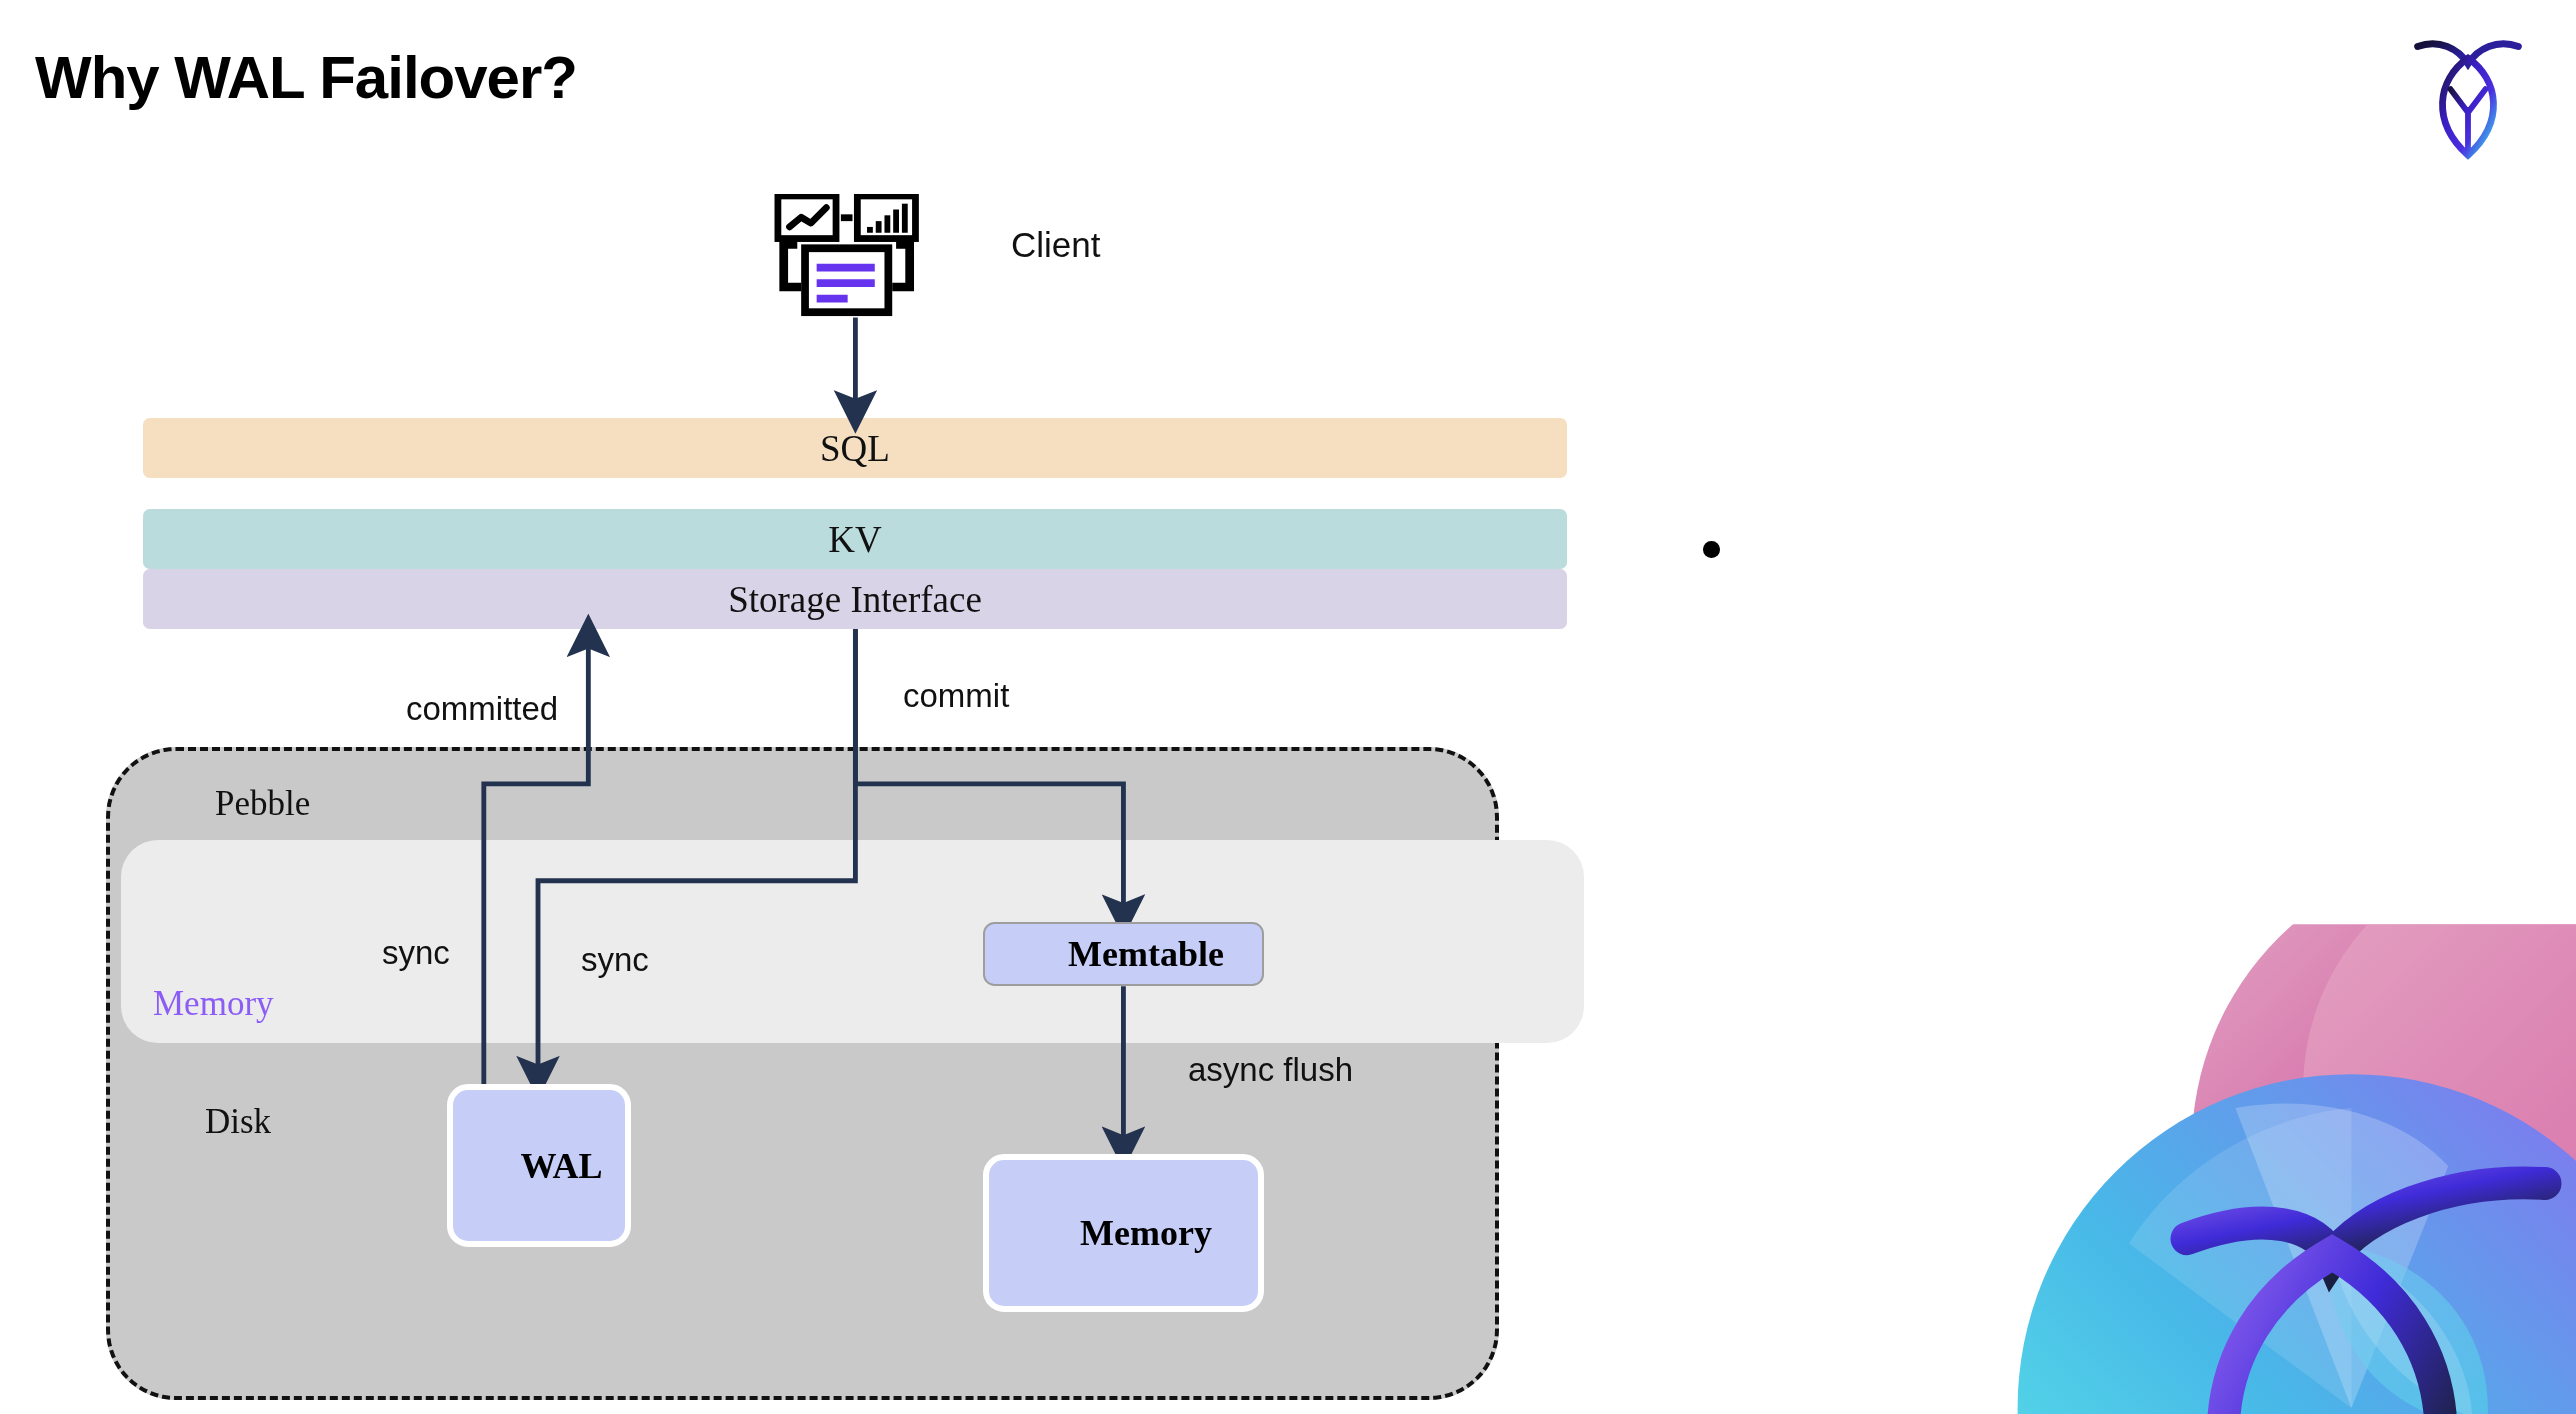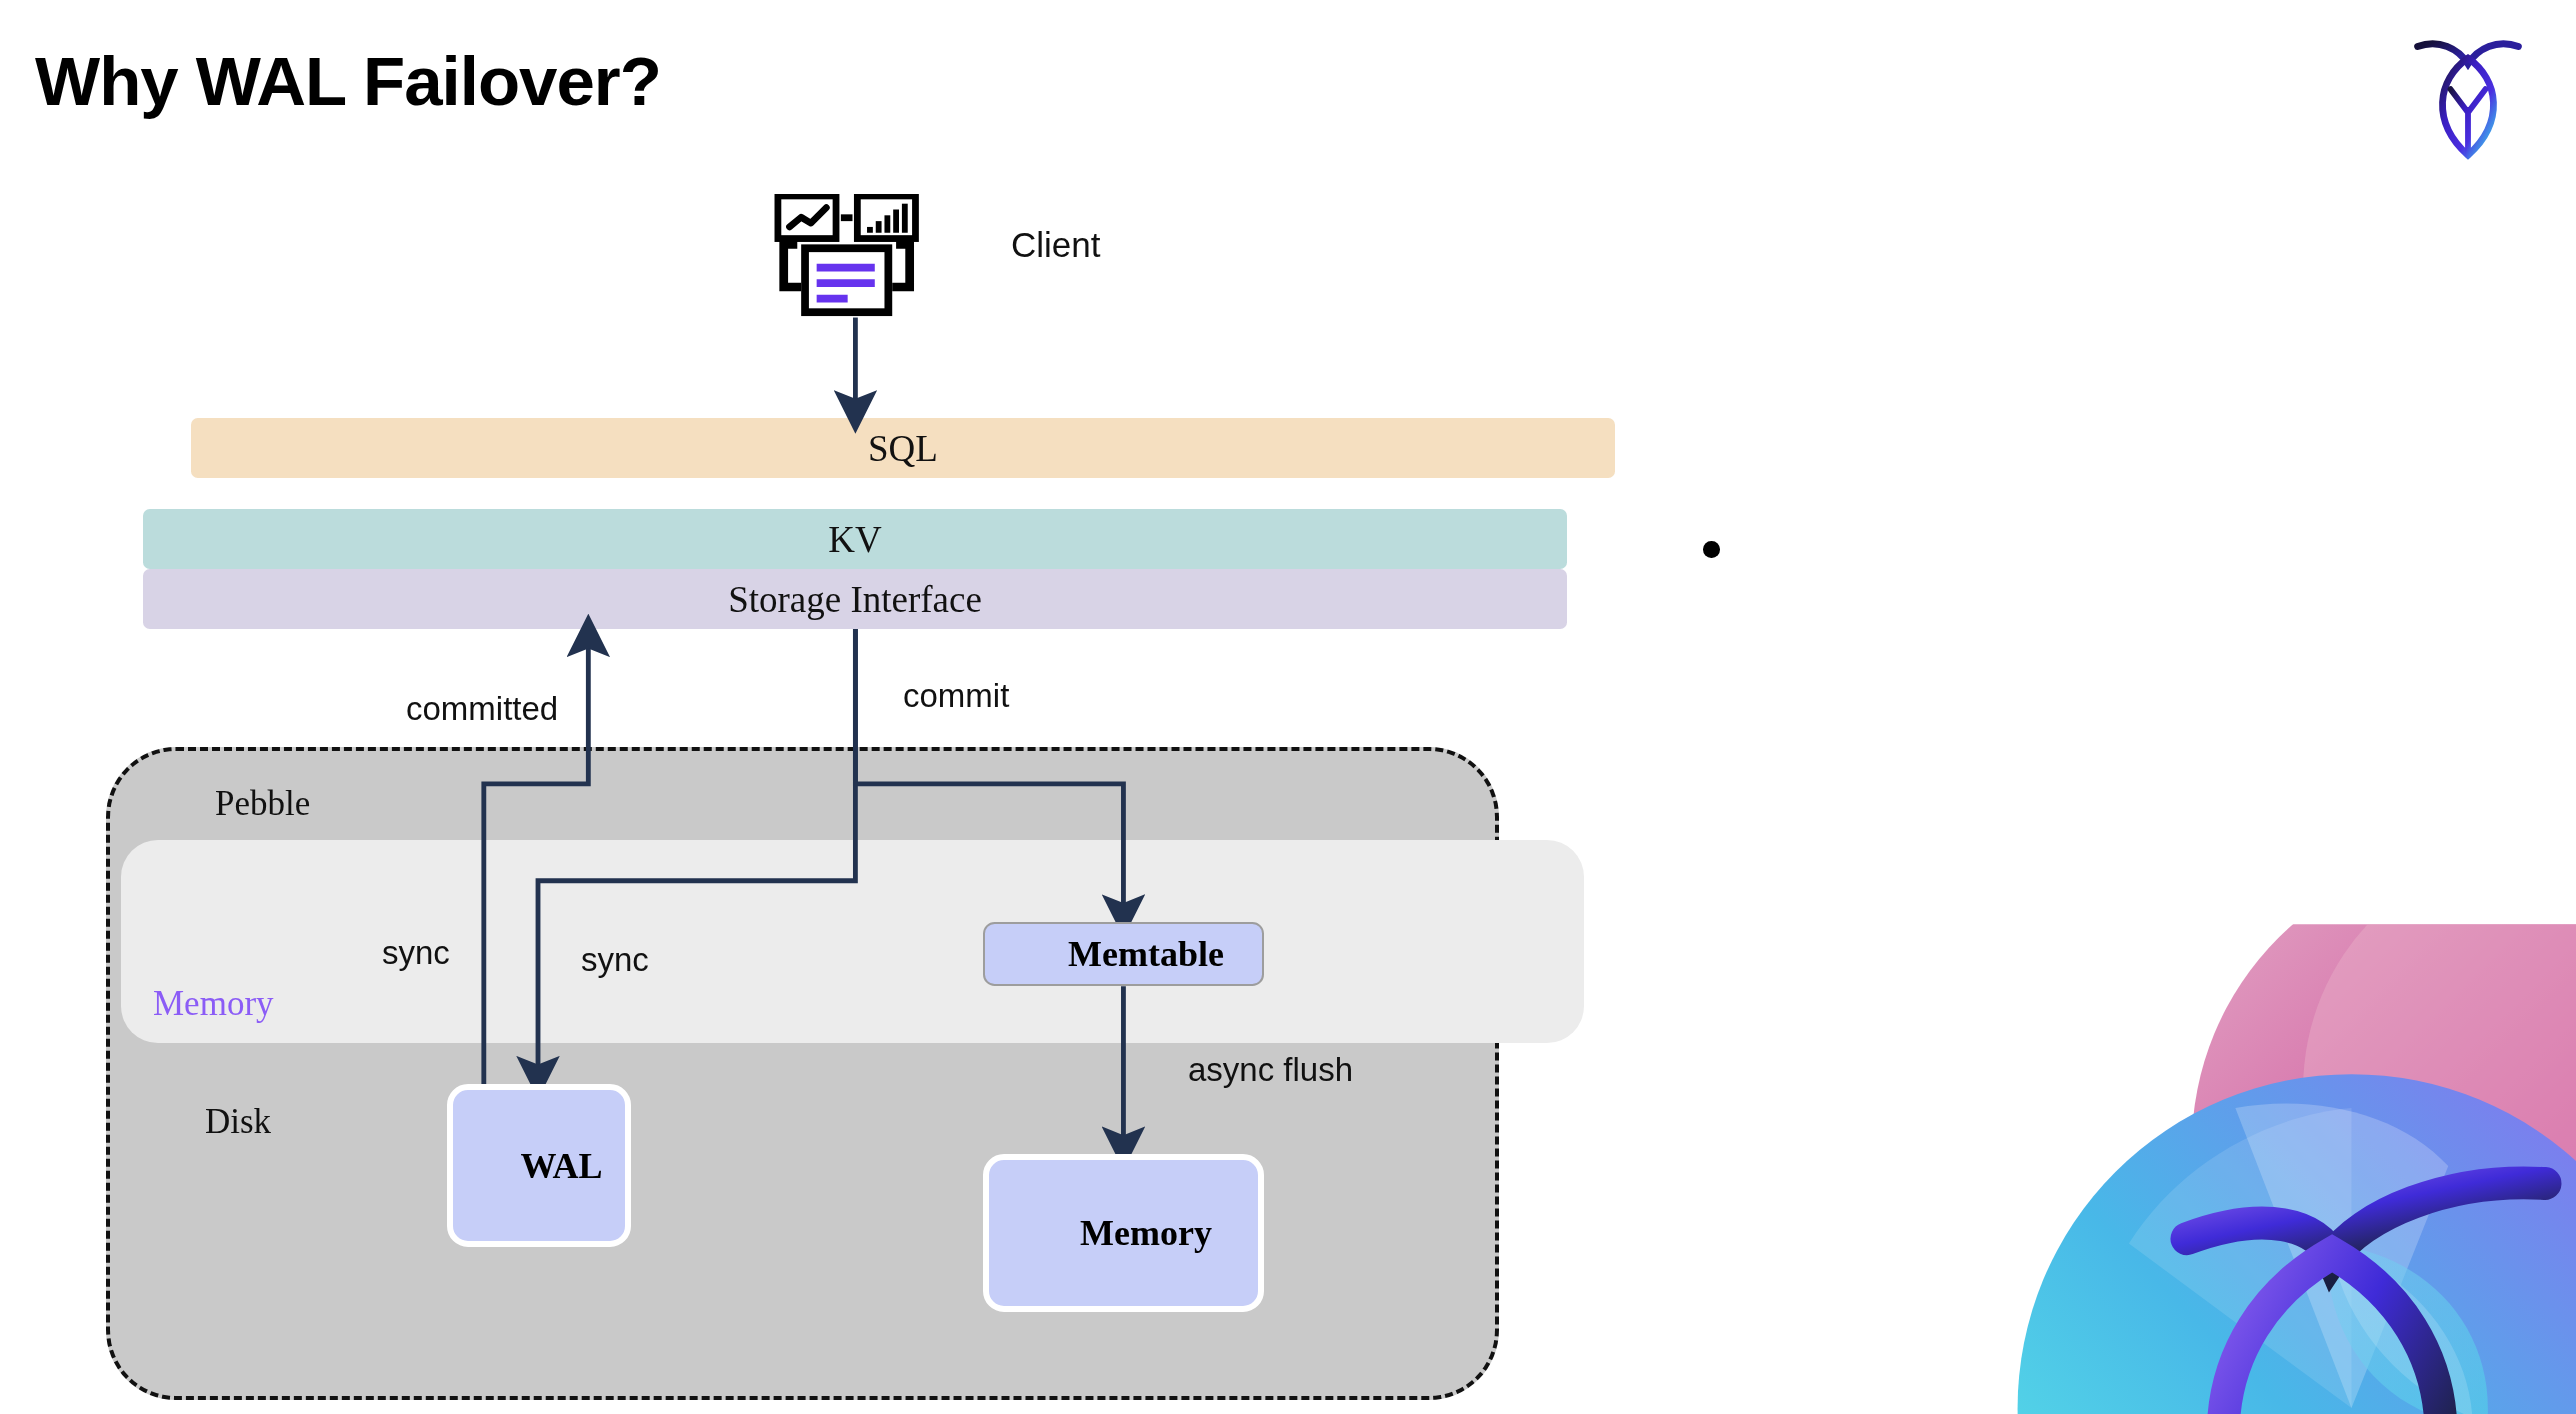--- a/index.html
+++ b/index.html
@@ -8,40 +8,40 @@
     width:2576px;height:1415px;position:relative;overflow:hidden;
     font-family:"Liberation Sans", sans-serif;
     -webkit-font-smoothing:antialiased;
   }
   .slide{position:absolute;inset:0;background:#fff;overflow:hidden;}
 
   
   #slide-title{
     position:absolute;left:35px;top:46px;
     font-family:"Liberation Sans", sans-serif;
-    font-weight:bold;font-size:69px;letter-spacing:-1px;
+    font-weight:bold;font-size:60px;letter-spacing:-1px;
     color:#000;white-space:nowrap;line-height:1.05;
   }
 
   
   #brand-logo{position:absolute;left:2404px;top:29px;width:128px;height:132px;}
 
   
   #decor-art{position:absolute;left:1945px;top:924px;width:631px;height:491px;pointer-events:none;}
 
   
   #diagram{position:absolute;left:0;top:0;width:1645px;height:1415px;}
 
   
   .layer-bar{
     position:absolute;height:60px;border-radius:6.8px;
     display:flex;align-items:center;justify-content:center;
     font-family:"Liberation Serif", serif;font-size:37px;color:#111;
   }
-  #bar-sql{left:143px;top:418px;width:1424px;background:#f5dfc0;margin-left:48px;}
+  #bar-sql{left:143px;top:418px;width:1424px;background:#f5dfc0;}
   #bar-kv{left:143px;top:502px;width:1424px;background:#bbdcdc;margin-top:7px;}
   #bar-storage{left:143px;top:569px;width:1424px;background:#d8d3e6;}
 
   
   #pebble-box{
     position:absolute;left:106px;top:747px;width:1393px;height:653px;
     background:#c9c9c9;border:4.8px dashed #111;border-radius:70px;
     box-sizing:border-box;
   }
   #pebble-label{

